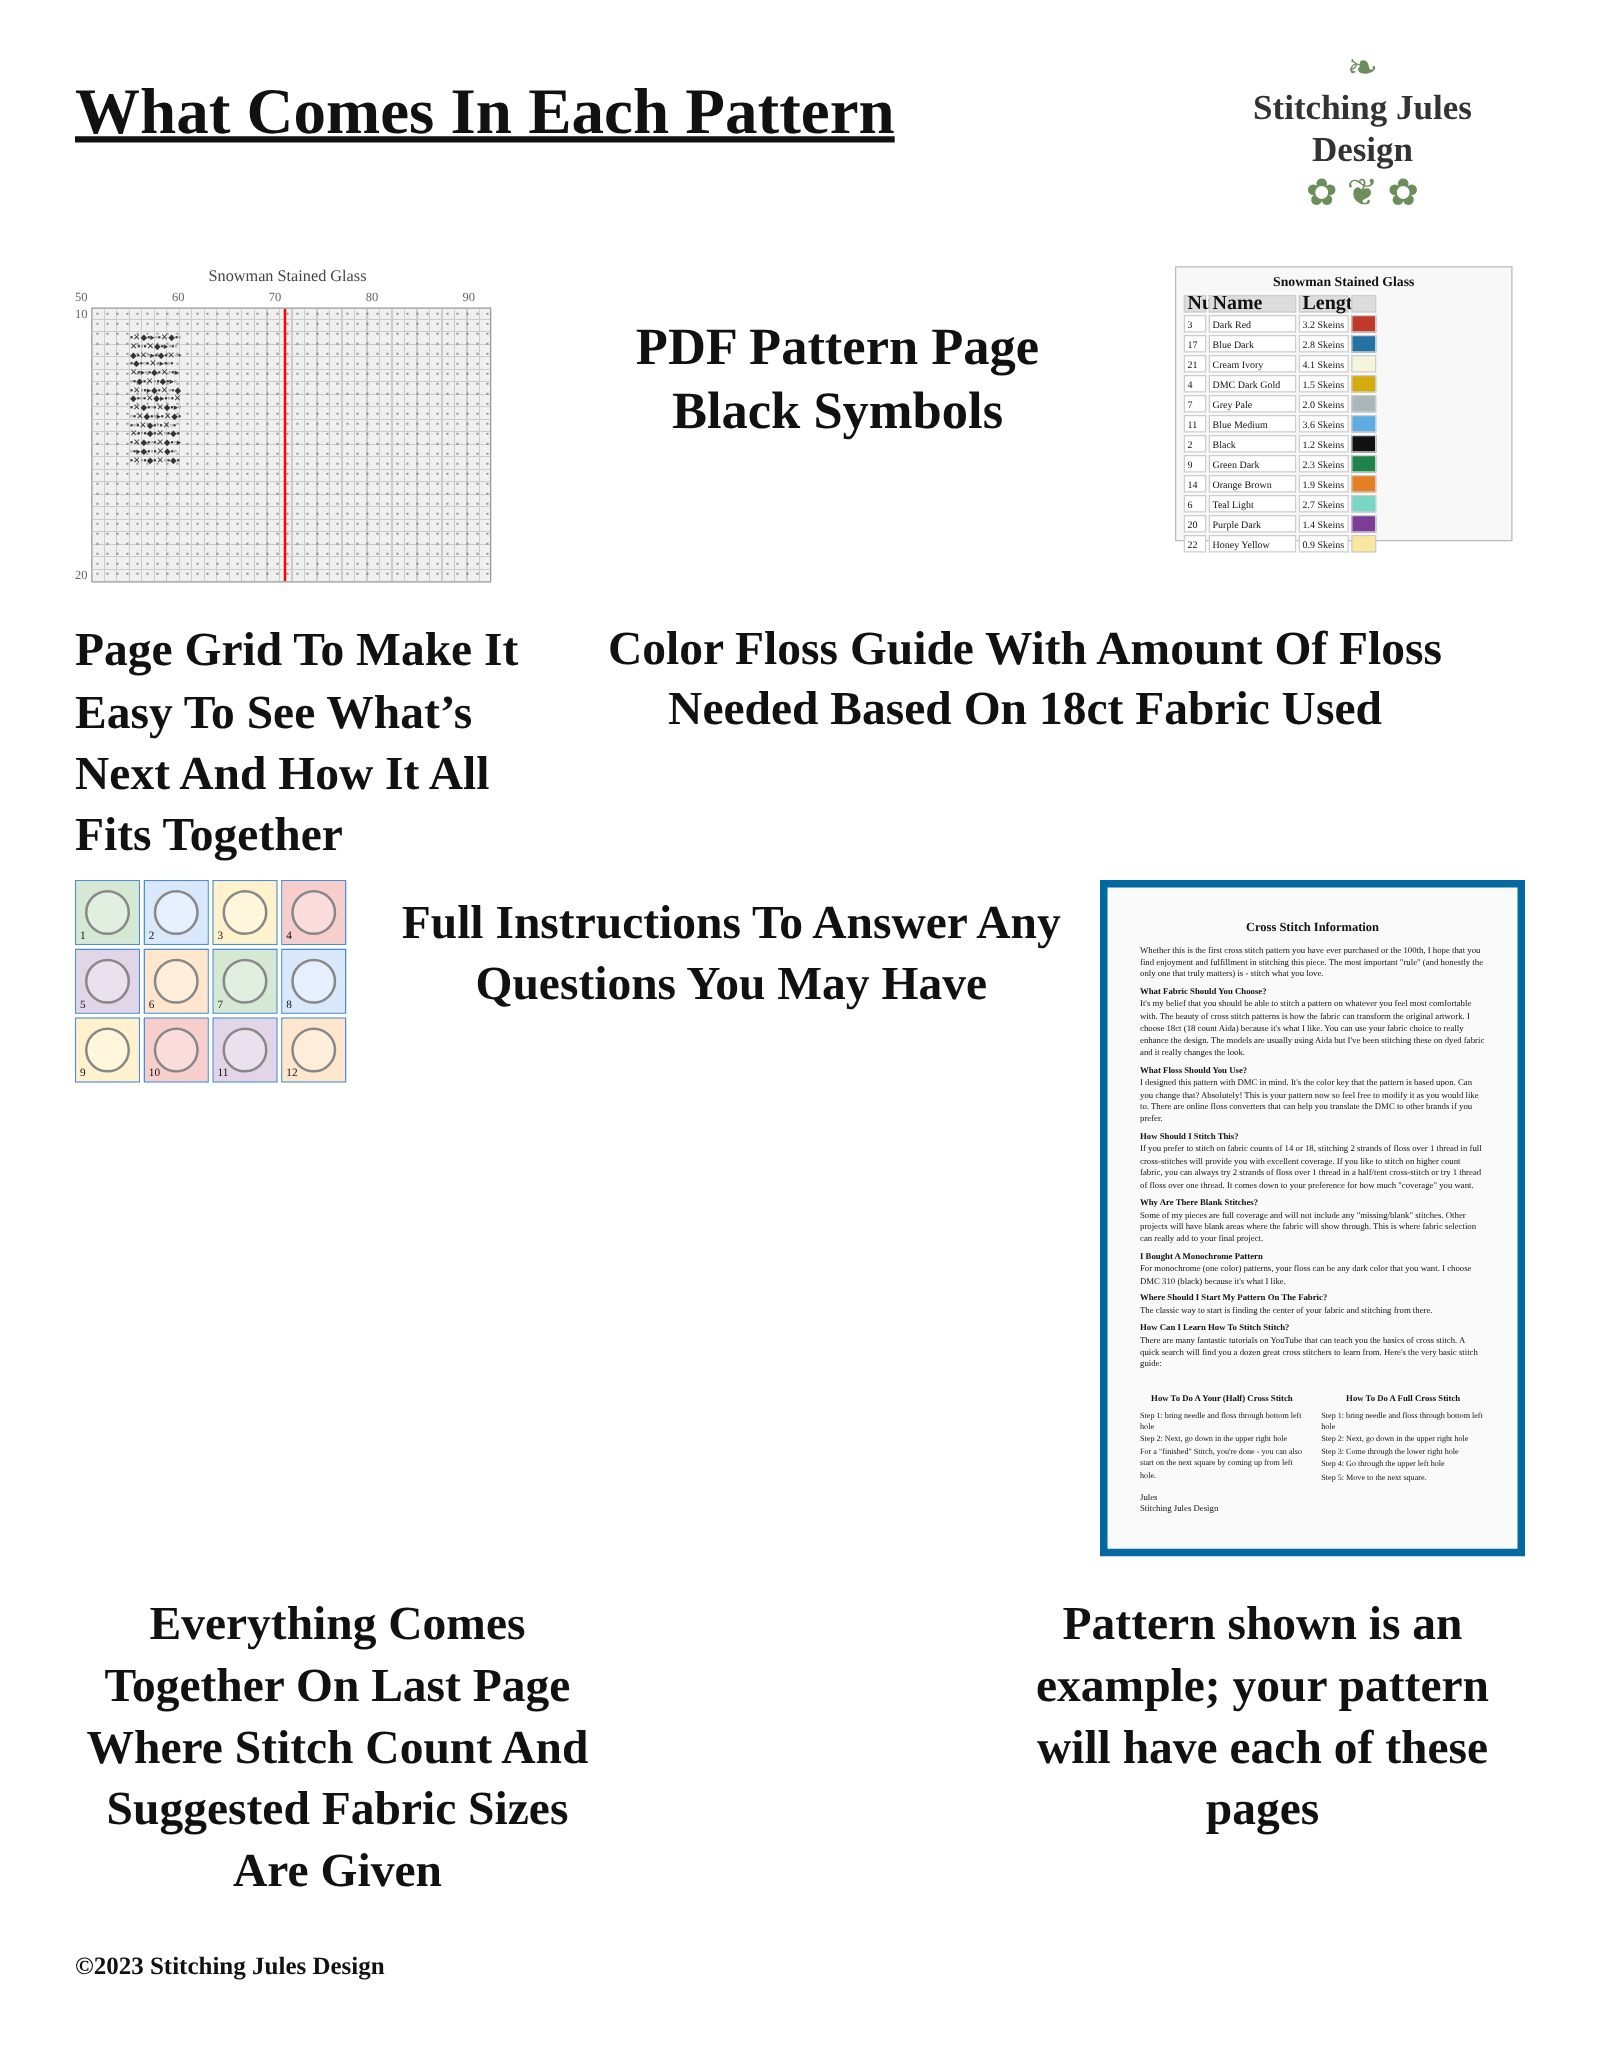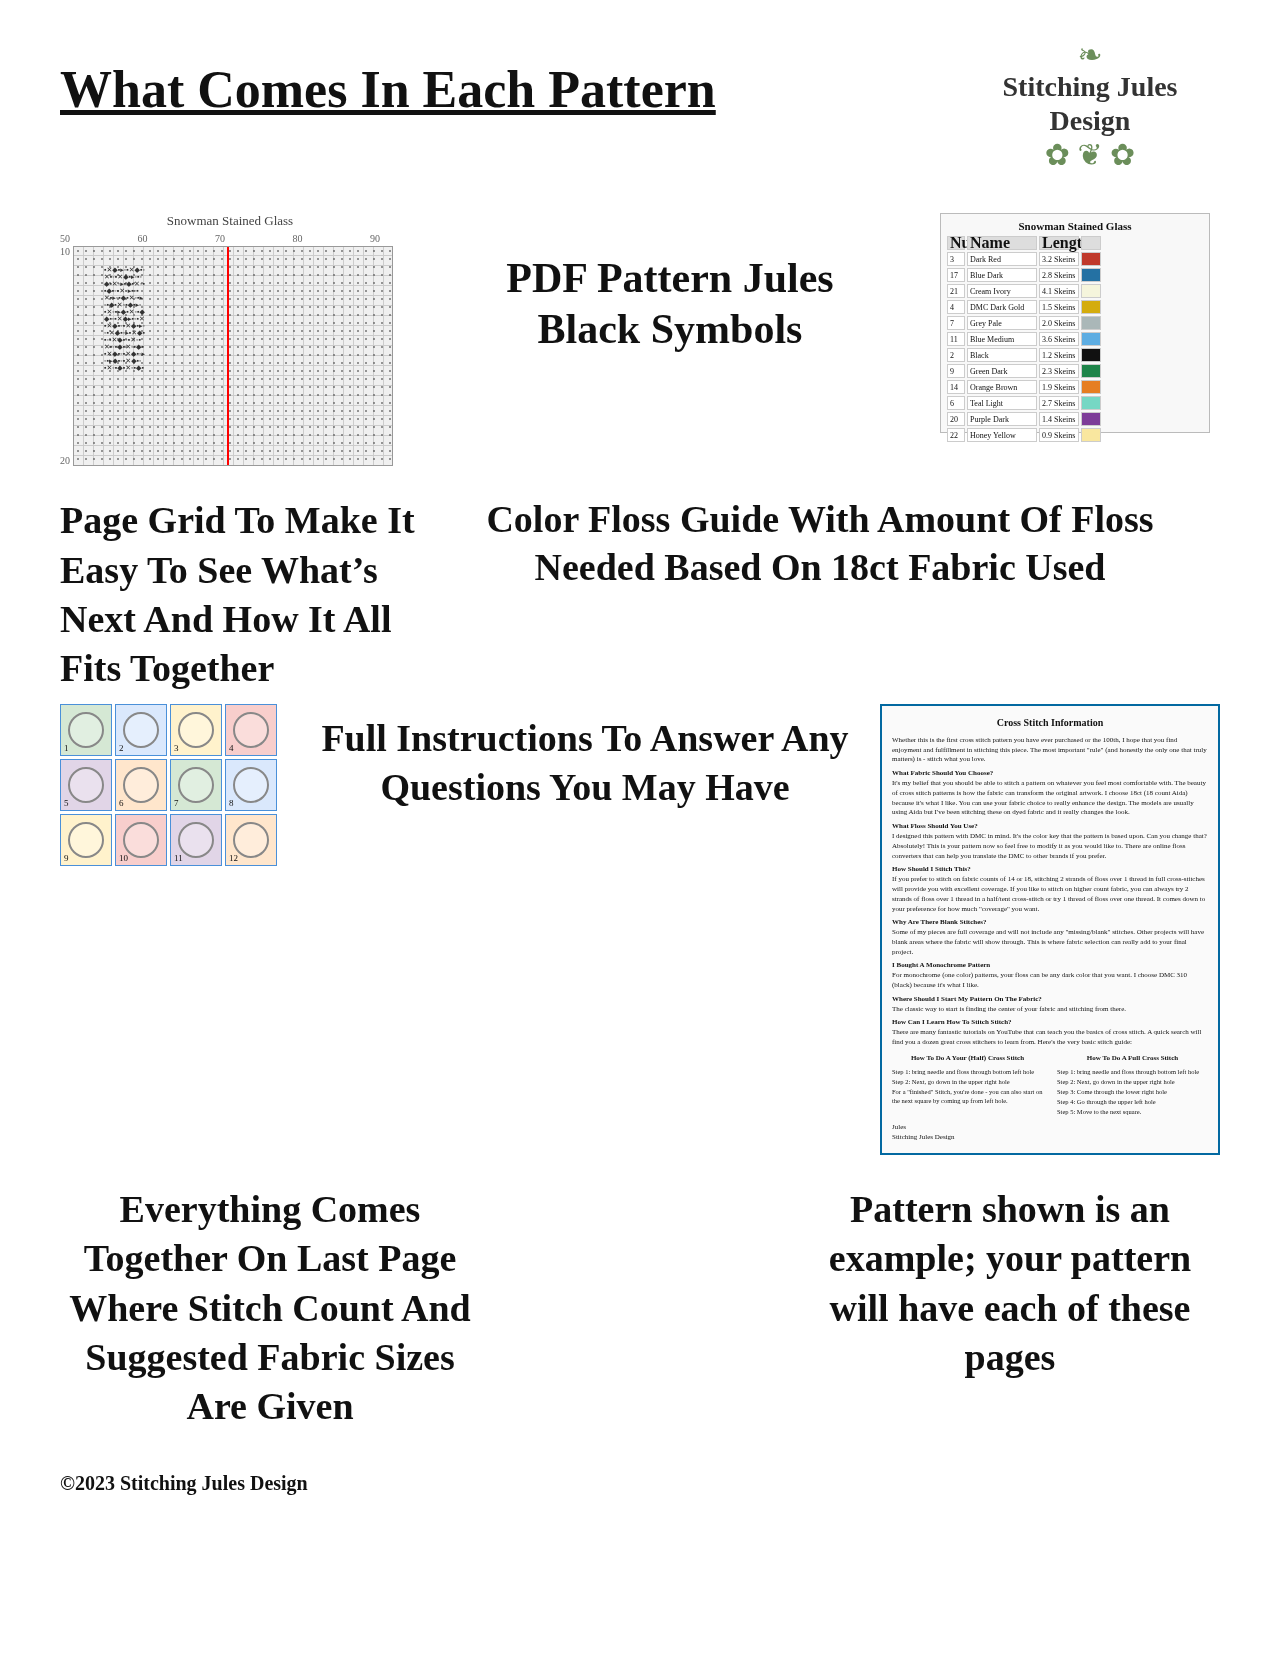--- a/index.html
+++ b/index.html
@@ -257,22 +257,22 @@
       font-weight: bold;
       line-height: 1.3;
       text-align: center;
       padding: 0 20px;
       padding-top: 10px;
     }
 
     .cross-stitch-info {
       width: 340px;
       flex-shrink: 0;
-      padding: 10px;
-      border: 2px solid #0369a1;
+      padding: 26px;
+      border: 6px solid #0369a1;
       background: #fafafa;
       font-size: 7px;
       line-height: 1.4;
     }
 
     .cs-title {
       font-size: 10px;
       font-weight: bold;
       text-align: center;
       margin-bottom: 6px;
@@ -283,21 +283,21 @@
     }
 
     .cs-heading {
       font-weight: bold;
       font-size: 7px;
     }
 
     .cs-how-to {
       display: flex;
       gap: 14px;
-      margin-top: 6px;
+      margin-top: 18px;
     }
 
     .cs-how-col {
       flex: 1;
     }
 
     .cs-how-title {
       font-weight: bold;
       font-size: 7px;
       text-align: center;
@@ -403,21 +403,21 @@
             ◦▪▸◆▪◦▪✕◆▪◦<br>
             ▪✕◦▪◆▪✕◦▪◆▪
           </div>
         </div>
       </div>
     </div>
   </div>
 
   <div class="pdf-label-area">
     <div class="pdf-label">
-      <span>PDF Pattern Jules</span><br>
+      <span>PDF Pattern Page</span><br>
       <span>Black Symbols</span>
     </div>
   </div>
 
   <div class="floss-table-area">
     <div class="floss-table-mock">
       <div class="floss-table-title">Snowman Stained Glass</div>
 
       <div class="floss-header">
         <div class="floss-col num" style="background:#ddd; font-weight:bold;">Num</div>

